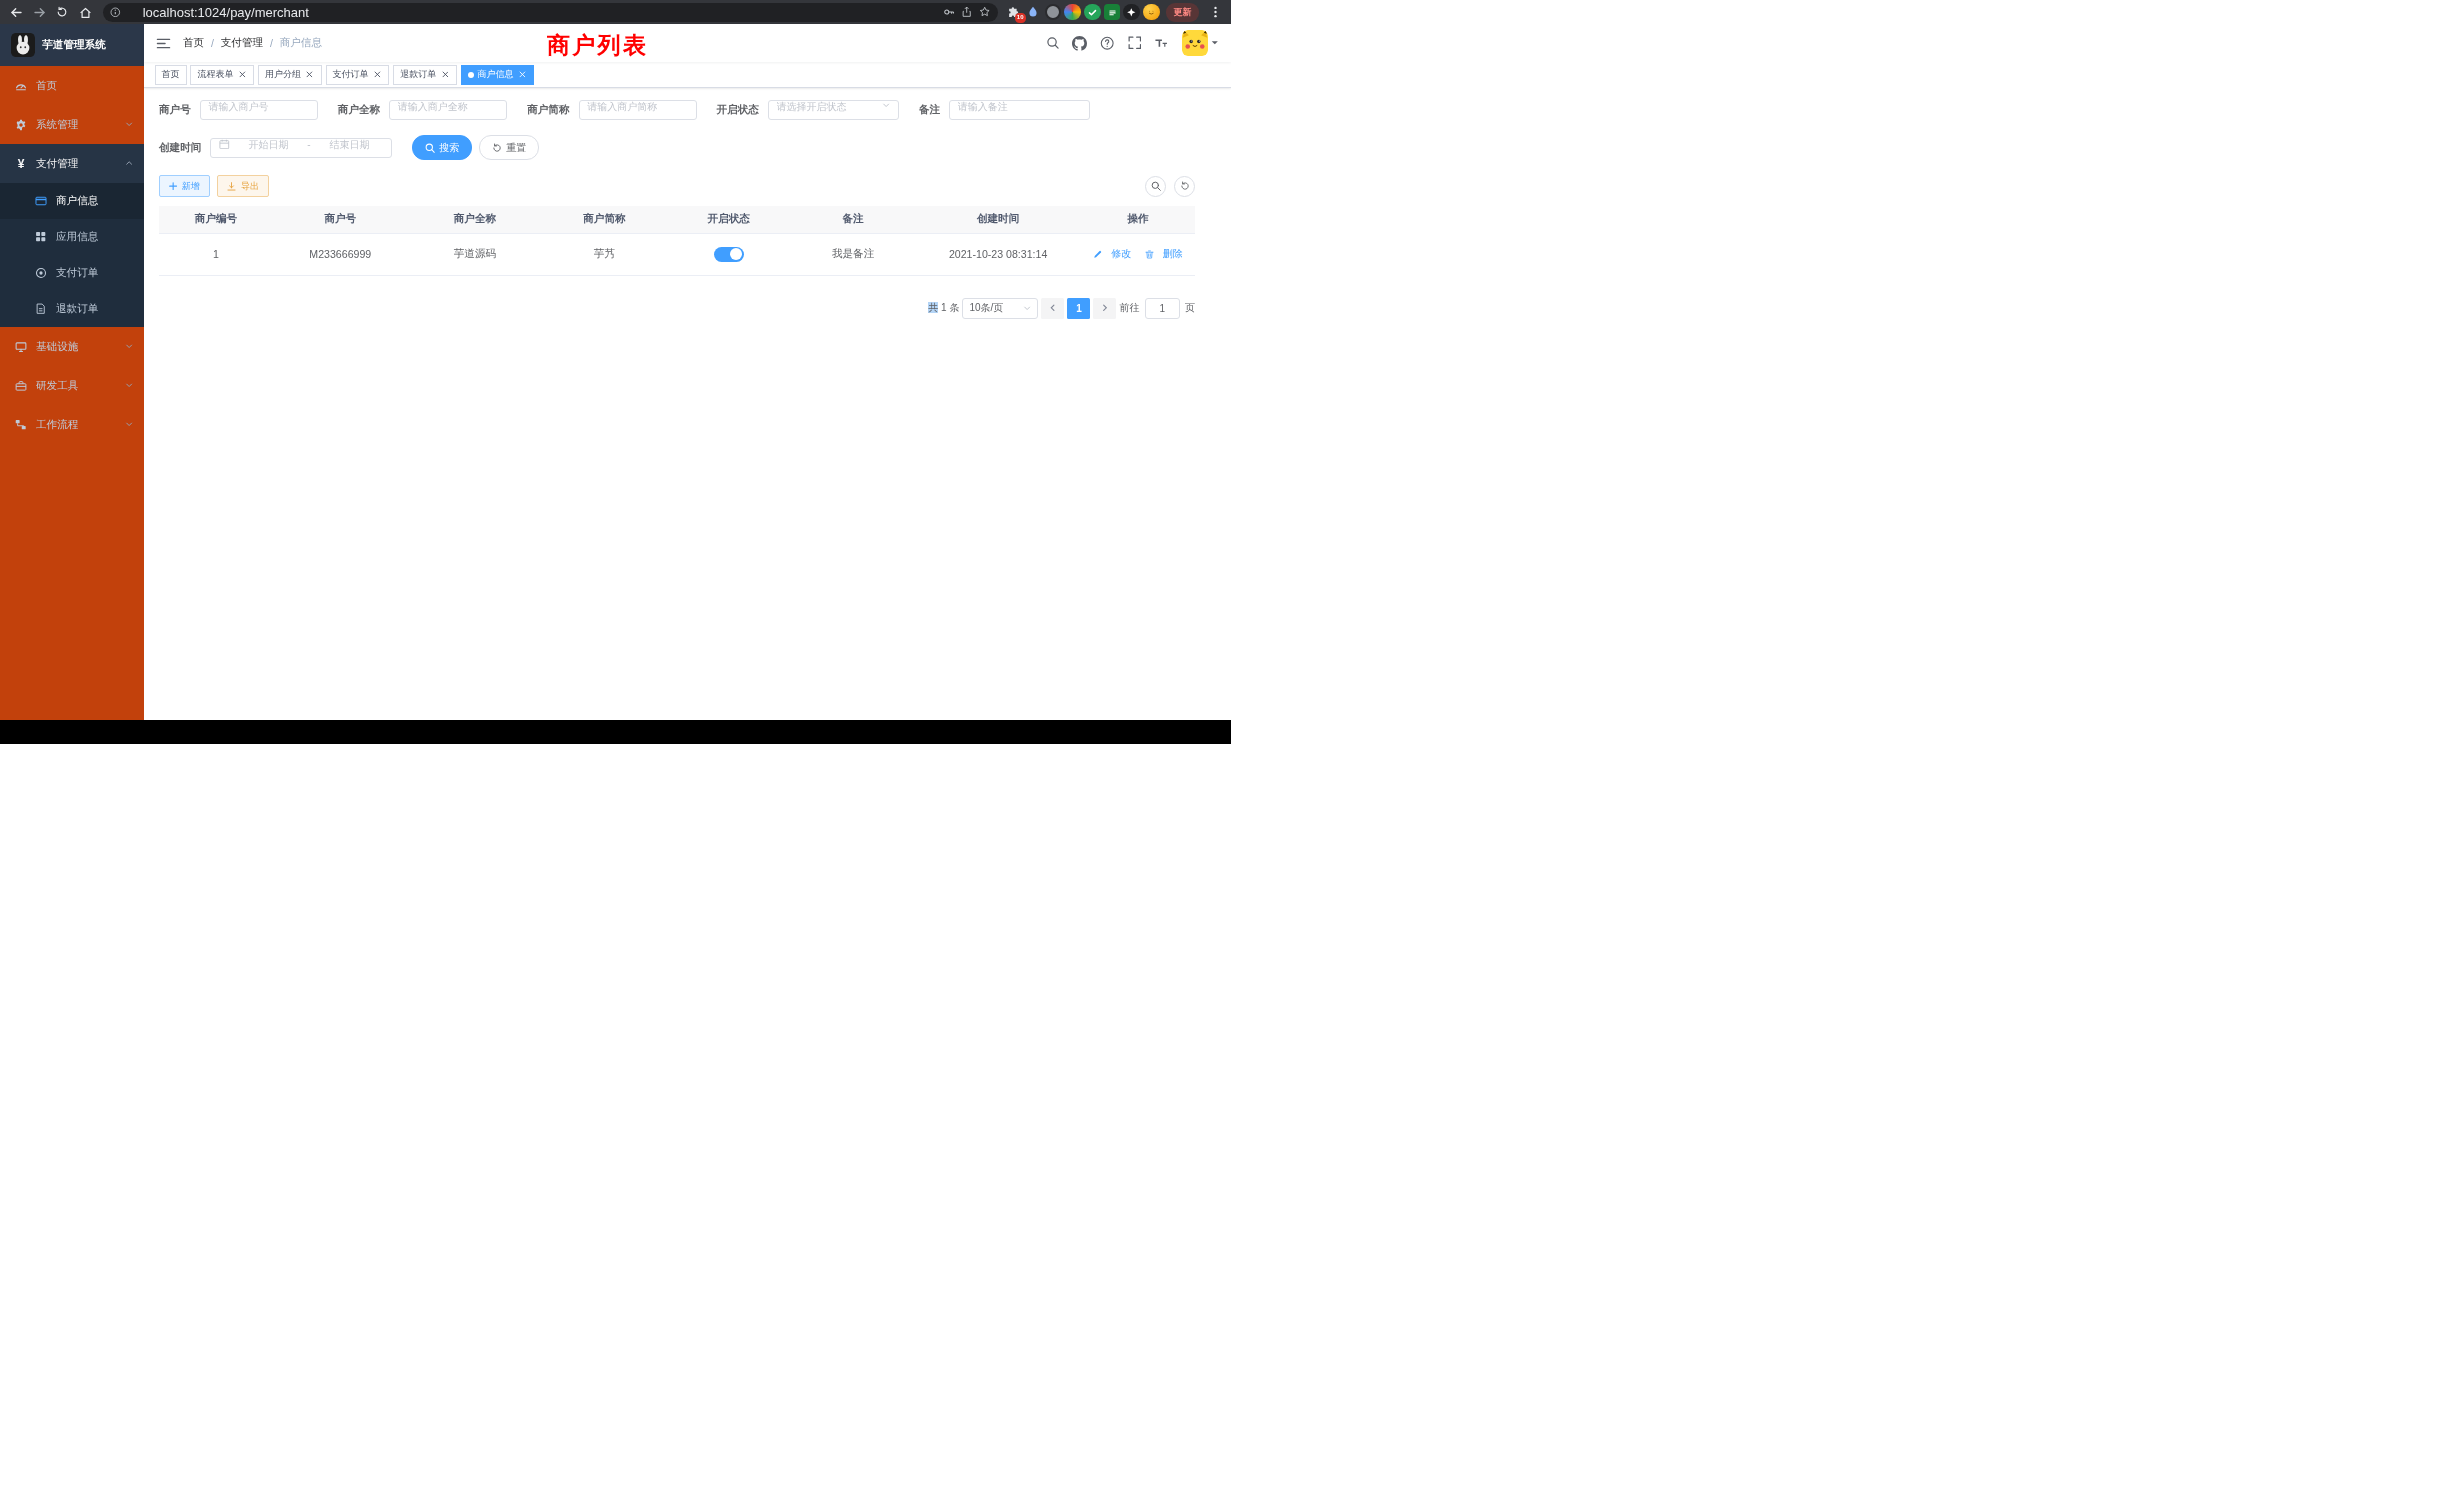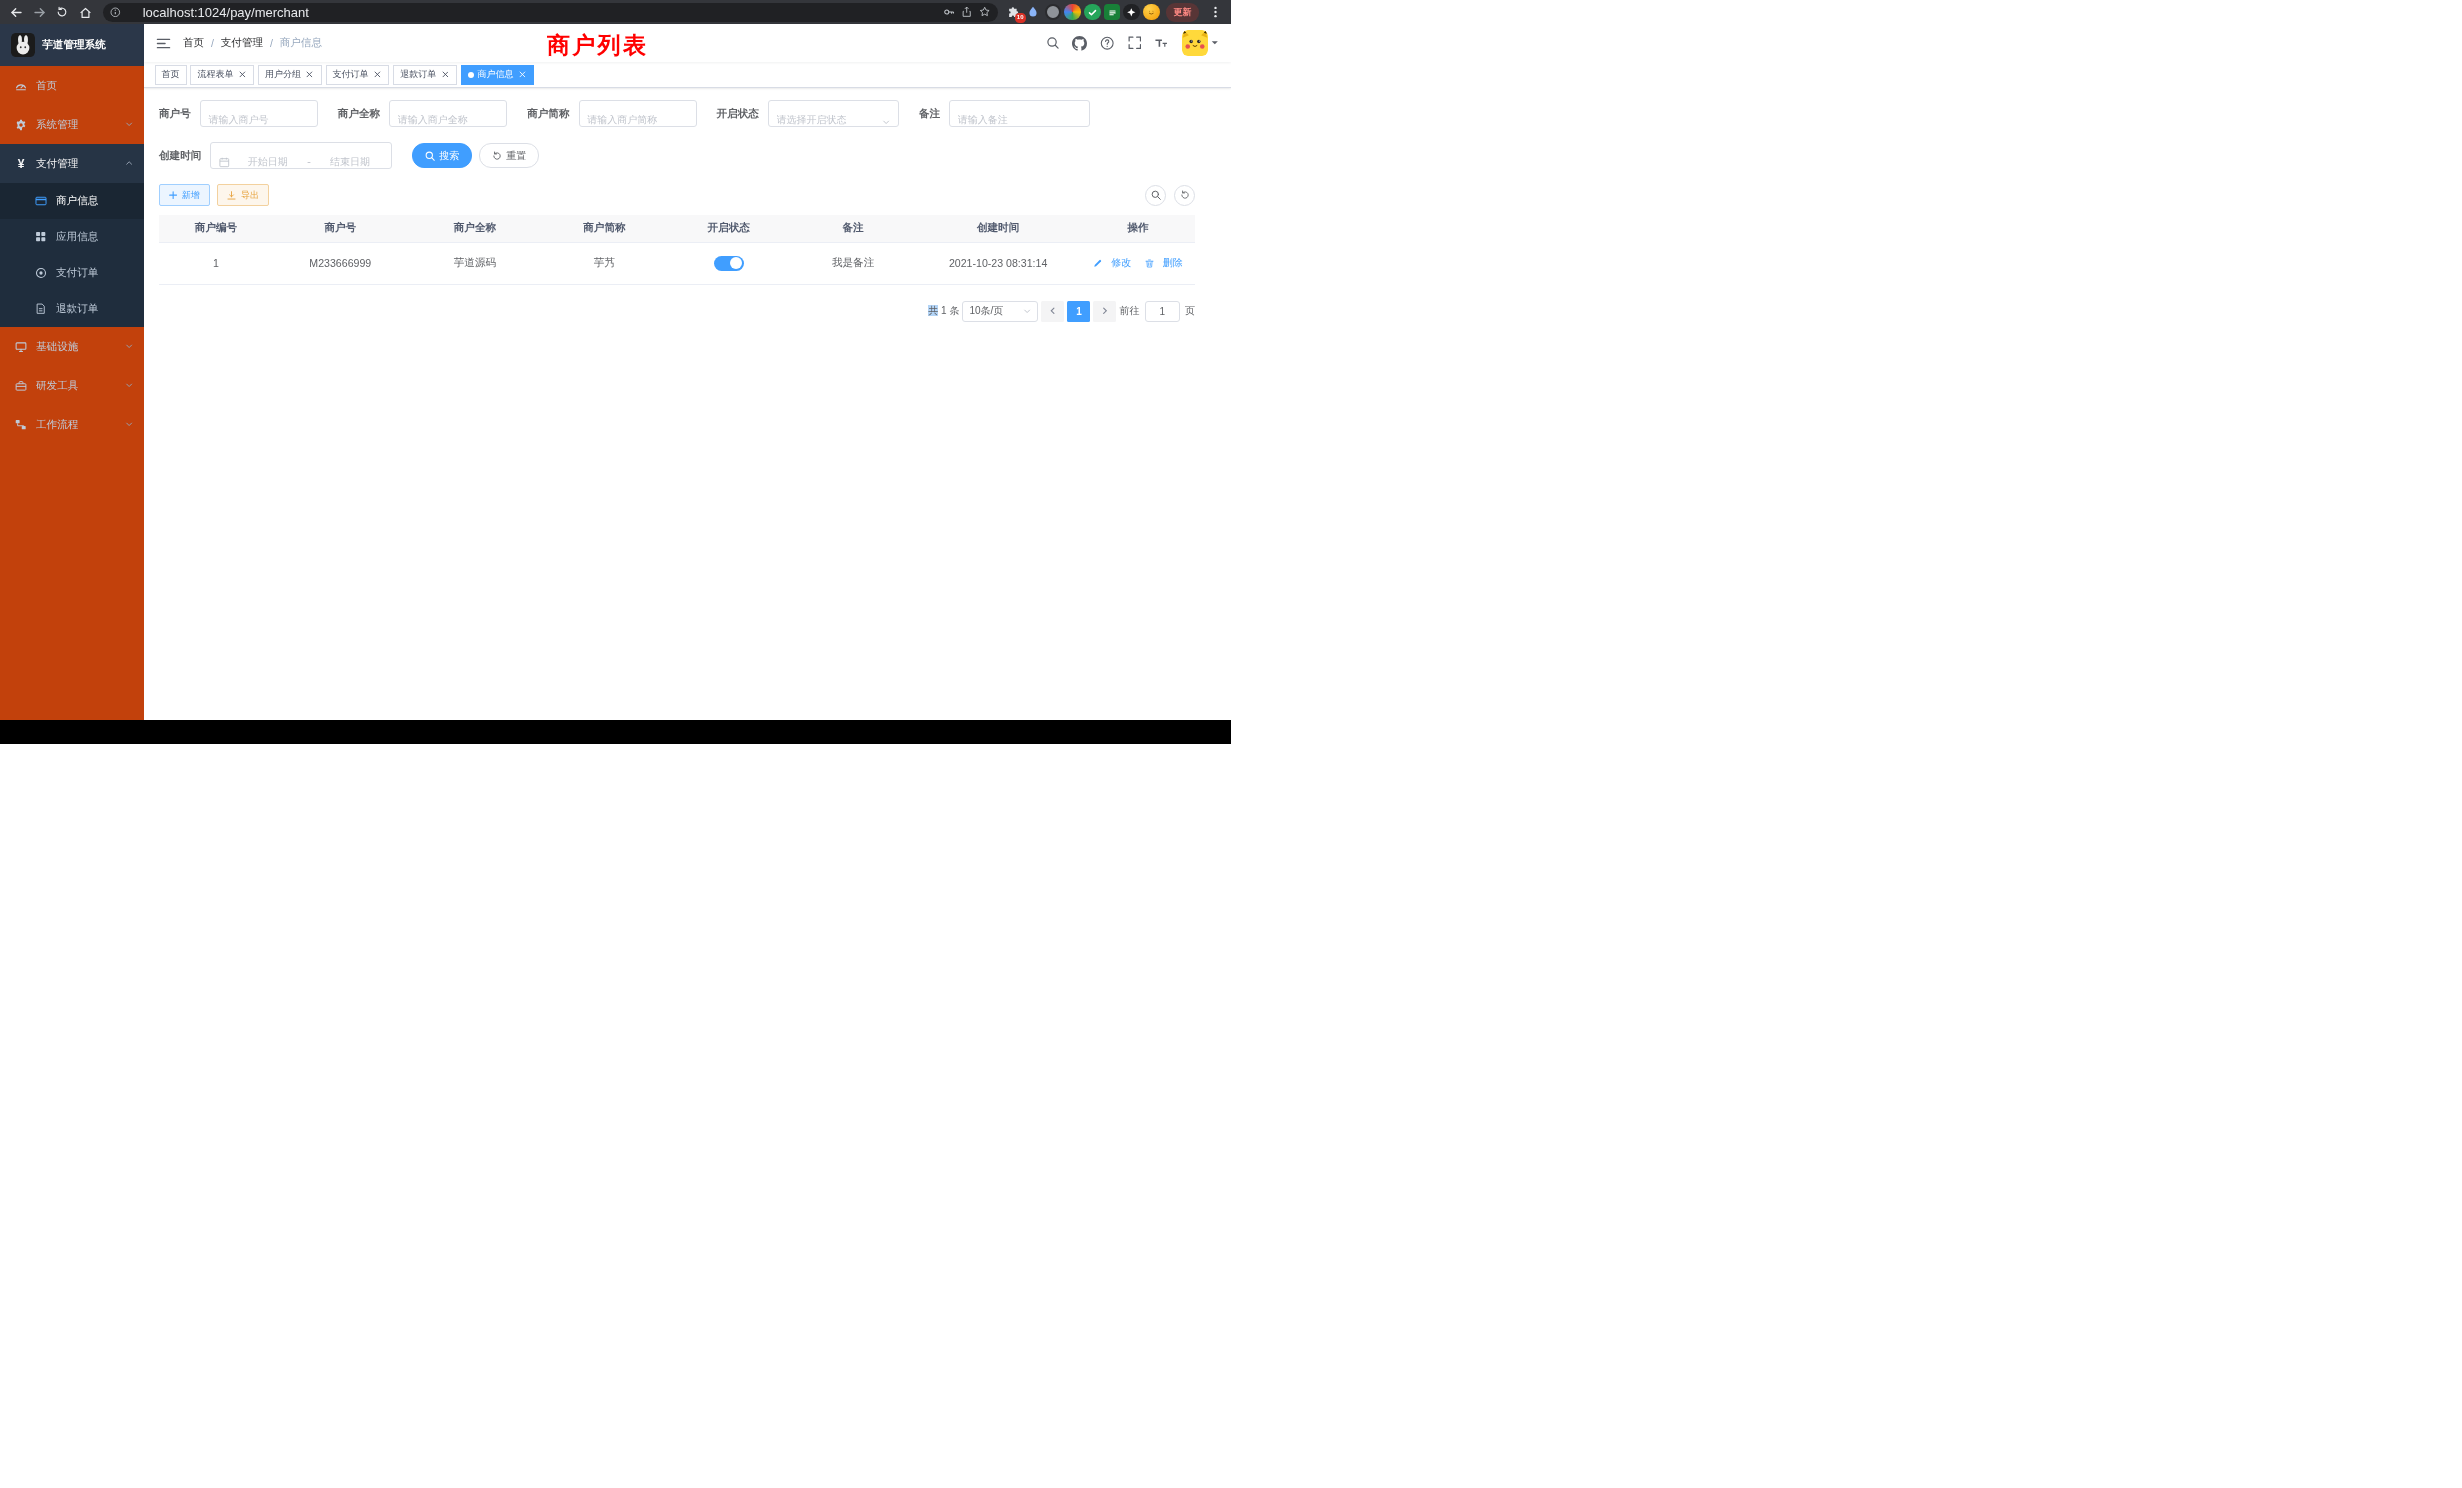--- a/index.html
+++ b/index.html
@@ -65,21 +65,21 @@
   .tag { height:20px; display:inline-flex; align-items:center; gap:3.8px; padding:0 6px; border:0.8px solid #d8dce5; background:#fff; color:#495060; font-size:9px; cursor:pointer; white-space:nowrap; }
   .tag .t-close { display:flex; align-items:center; justify-content:center; width:10px; height:10px; border-radius:50%; color:inherit; }
   .tag.active { background:#409eff; border-color:#409eff; color:#fff; }
   .tag .dot { width:6px; height:6px; border-radius:50%; background:#fff; flex:none; }
 
   
   .content { flex:1; padding:12px 36px 0 15px; overflow:hidden; }
   .form-row { display:flex; align-items:center; margin-bottom:15px; }
   .grp { display:flex; align-items:center; margin-right:20px; }
   .f-label { font-size:10.6px; font-weight:600; color:#606266; margin-right:9px; white-space:nowrap; }
-  .f-input { height:27px; border:0.8px solid #dcdfe6; border-radius:3px; background:#fff; display:flex; align-items:flex-end; gap:4.5px; padding:0 7.6px;font-family:Liberation Mono, monospace; }
+  .f-input { height:20px; border:0.8px solid #dcdfe6; border-radius:3px; background:#fff; display:flex; align-items:flex-start; gap:4.5px; padding:0 7.6px; }
   .f-input input { border:none; outline:none; width:100%; font:inherit; font-size:10px; color:#606266; background:transparent; }
   input::placeholder { color:#c0c4cc; }
   .w156 { width:118px; } .w173 { width:131px; } .w186 { width:141px; } .w240 { width:182px; }
   .sel-chev { color:#c0c4cc; flex:none; }
   .date-sep { color:#c0c4cc; font-size:10px; flex:none; }
   .date-input { text-align:center; }
   .cal-ic { color:#c0c4cc; flex:none; }
 
   .btn { height:25px; display:inline-flex; align-items:center; gap:4.5px; padding:0 11.4px; border-radius:12px; border:0.8px solid #dcdfe6; background:#fff; color:#606266; font-size:10px; cursor:pointer; white-space:nowrap; }
   .btn.primary { background:#409eff; border-color:#409eff; color:#fff; }
@@ -92,21 +92,21 @@
   .toolbar-right { margin-left:auto; display:flex; gap:7.6px; }
   .tool-circle { width:21px; height:21px; border-radius:50%; border:0.8px solid #dcdfe6; background:#fff; color:#606266; display:flex; align-items:center; justify-content:center; cursor:pointer; }
 
   table { width:100%; border-collapse:collapse; table-layout:fixed; }
   thead th { background:#f8f8f9; color:#515a6e; font-size:10.6px; font-weight:700; height:27px; text-align:center; border-bottom:0.8px solid #ebeef5; }
   tbody td { height:42px; text-align:center; font-size:10.6px; color:#606266; border-bottom:0.8px solid #ebeef5; }
   .switch { width:30px; height:15px; border-radius:7.6px; background:#409eff; position:relative; display:inline-block; vertical-align:middle; cursor:pointer; }
   .switch::after { content:""; position:absolute; top:1.5px; right:1.5px; width:12px; height:12px; border-radius:50%; background:#fff; }
   .op-link { color:#409eff; font-size:10px; display:inline-flex; align-items:center; gap:9px; margin:0 6.8px; cursor:pointer; }
 
-  .pagination { display:flex; align-items:center; justify-content:flex-end; gap:3px; margin-top:16px; font-size:10px; color:#606266; }
+  .pagination { display:flex; align-items:center; justify-content:flex-end; gap:3px; margin-top:22px; font-size:10px; color:#606266; }
   .total .hl { background:#b3d4f6; }
   .size-select { width:76px; height:21px; border:0.8px solid #dcdfe6; border-radius:3px; display:flex; align-items:center; justify-content:space-between; padding:0 6px; font-size:10px; color:#606266; cursor:pointer; }
   .pg-btn { min-width:23px; height:21px; border-radius:1.5px; background:#f4f4f5; color:#808695; display:flex; align-items:center; justify-content:center; cursor:pointer; }
   .pg-num { min-width:23px; height:21px; border-radius:1.5px; background:#409eff; color:#fff; font-weight:700; display:flex; align-items:center; justify-content:center; cursor:pointer; }
   .goto { display:flex; align-items:center; gap:5.3px; }
   .goto input { width:35px; height:21px; border:0.8px solid #dcdfe6; border-radius:3px; text-align:center; font:inherit; font-size:10px; color:#606266; outline:none; }
 
   .bottom-strip { position:absolute; left:0; bottom:0; width:100%; height:24px; background:#000; z-index:40; }
 </style>
 </head>

